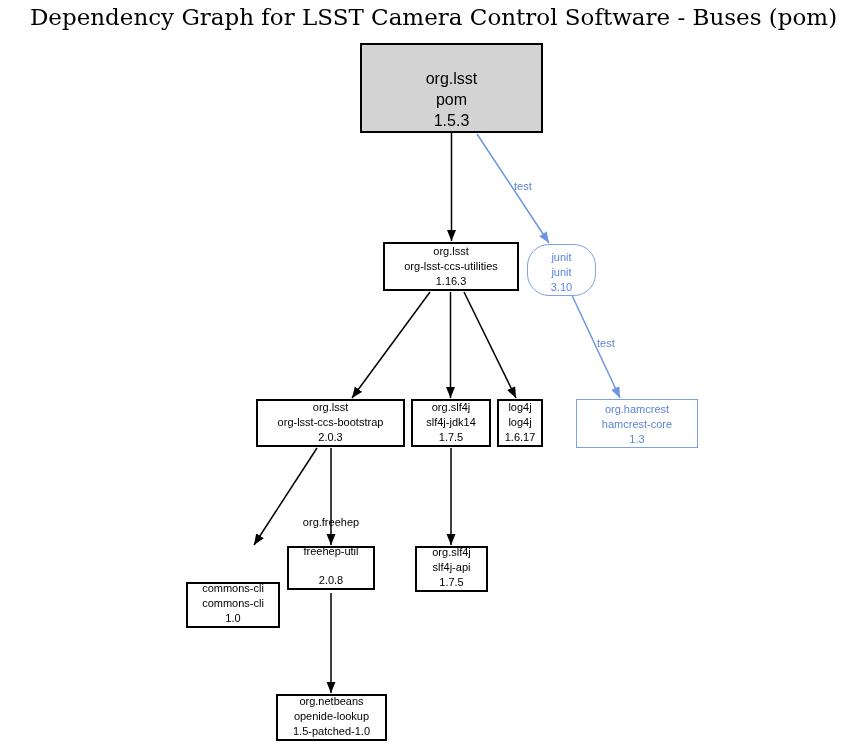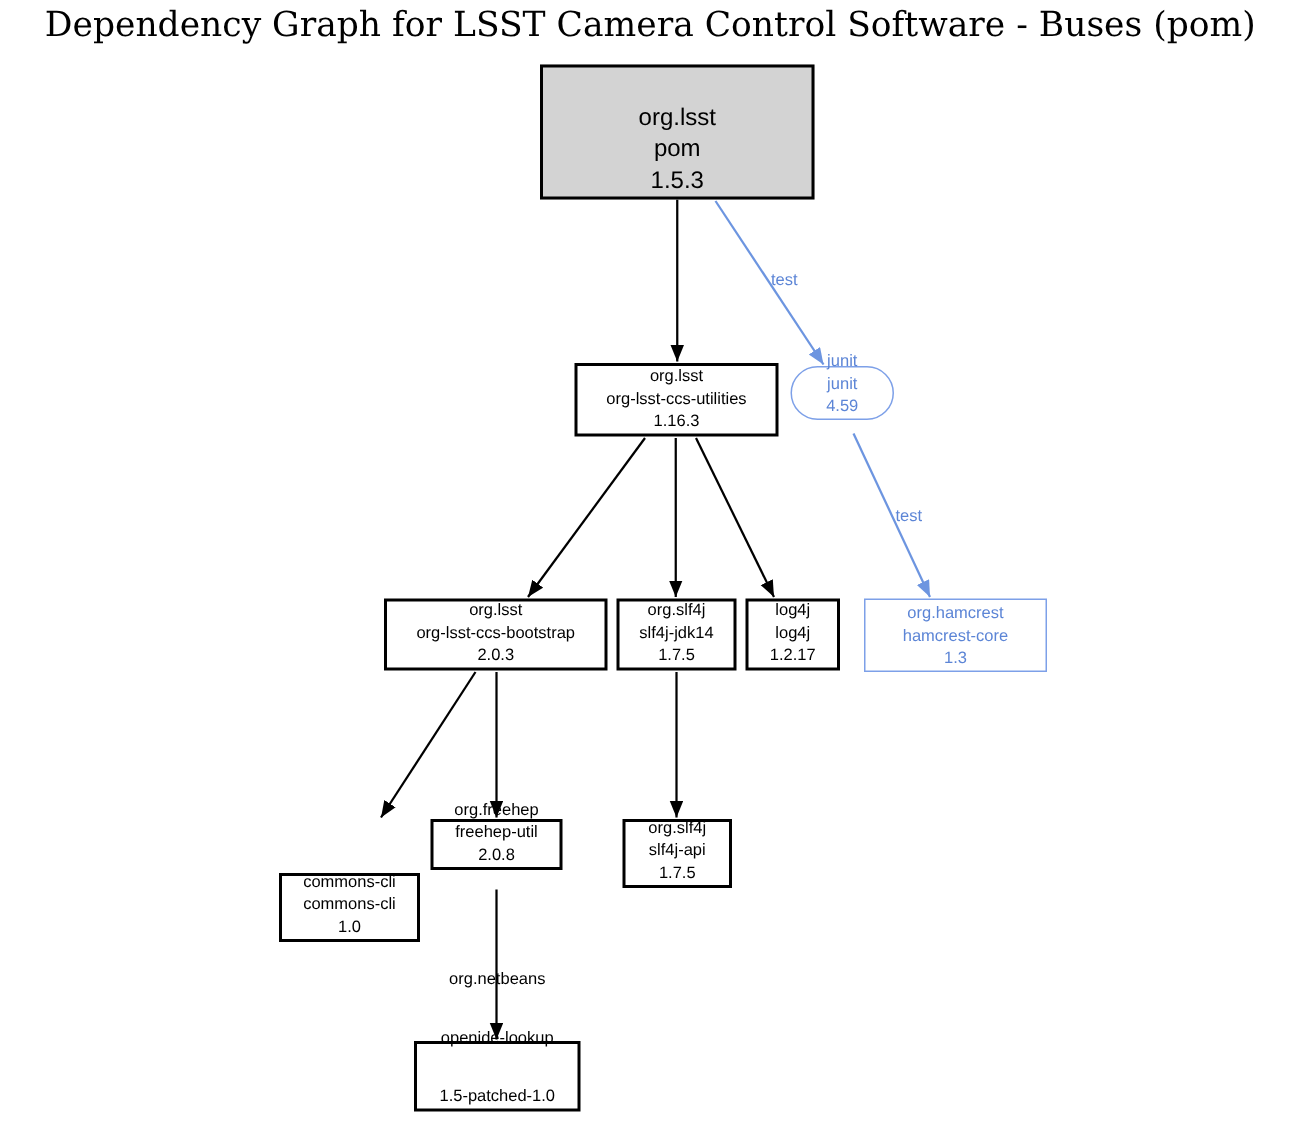--- a/index.html
+++ b/index.html
@@ -94,67 +94,67 @@
     <div class="nl">pom</div>
     <div class="nl">1.5.3</div>
   </div>
 
   <div class="node" style="left:383px; top:242px; width:136px; height:49px;">
     <div class="nl">org.lsst</div>
     <div class="nl">org-lsst-ccs-utilities</div>
     <div class="nl">1.16.3</div>
   </div>
 
-  <div class="node test" style="left:527px; top:244px; width:69px; height:36px;border-radius:22px;">
+  <div class="node test" style="left:527px; top:244px; width:69px; height:52px;border-radius:22px;">
     <div class="nl">junit</div>
     <div class="nl">junit</div>
-    <div class="nl">4.59</div>
+    <div class="nl">3.10</div>
   </div>
 
   <div class="node" style="left:256px; top:399px; width:149px; height:48px;">
     <div class="nl">org.lsst</div>
     <div class="nl">org-lsst-ccs-bootstrap</div>
     <div class="nl">2.0.3</div>
   </div>
 
   <div class="node" style="left:411px; top:399px; width:80px; height:48px;">
     <div class="nl">org.slf4j</div>
     <div class="nl">slf4j-jdk14</div>
     <div class="nl">1.7.5</div>
   </div>
 
-  <div class="node" style="left:497px; top:399px; width:63px; height:48px;">
+  <div class="node" style="left:497px; top:399px; width:46px; height:48px;">
     <div class="nl">log4j</div>
     <div class="nl">log4j</div>
-    <div class="nl">1.2.17</div>
+    <div class="nl">1.6.17</div>
   </div>
 
   <div class="node test" style="left:576px; top:399px; width:122px; height:49px;">
     <div class="nl">org.hamcrest</div>
     <div class="nl">hamcrest-core</div>
     <div class="nl">1.3</div>
   </div>
 
   <div class="node" style="left:186px; top:546px; width:94px; height:46px;margin-top:36px;">
     <div class="nl">commons-cli</div>
     <div class="nl">commons-cli</div>
     <div class="nl">1.0</div>
   </div>
 
-  <div class="node" style="left:287px; top:546px; width:88px; height:34px;">
+  <div class="node" style="left:287px; top:546px; width:88px; height:44px;gap:14px;">
     <div class="nl">org.freehep</div>
     <div class="nl">freehep-util</div>
     <div class="nl">2.0.8</div>
   </div>
 
   <div class="node" style="left:415px; top:546px; width:73px; height:46px;">
     <div class="nl">org.slf4j</div>
     <div class="nl">slf4j-api</div>
     <div class="nl">1.7.5</div>
   </div>
 
-  <div class="node" style="left:276px; top:694px; width:111px; height:47px;gap:24px;">
+  <div class="node" style="left:276px; top:694px; width:111px; height:47px;">
     <div class="nl">org.netbeans</div>
     <div class="nl">openide-lookup</div>
     <div class="nl">1.5-patched-1.0</div>
   </div>
 
 </div>
 
 </body></html>

